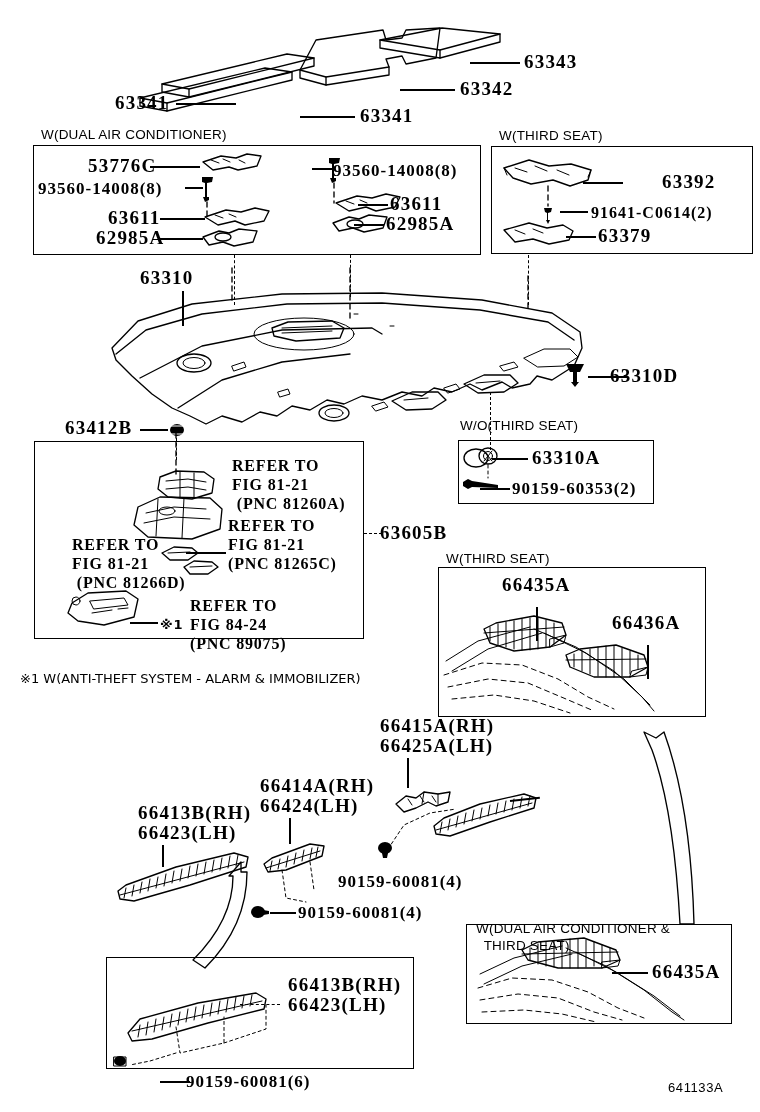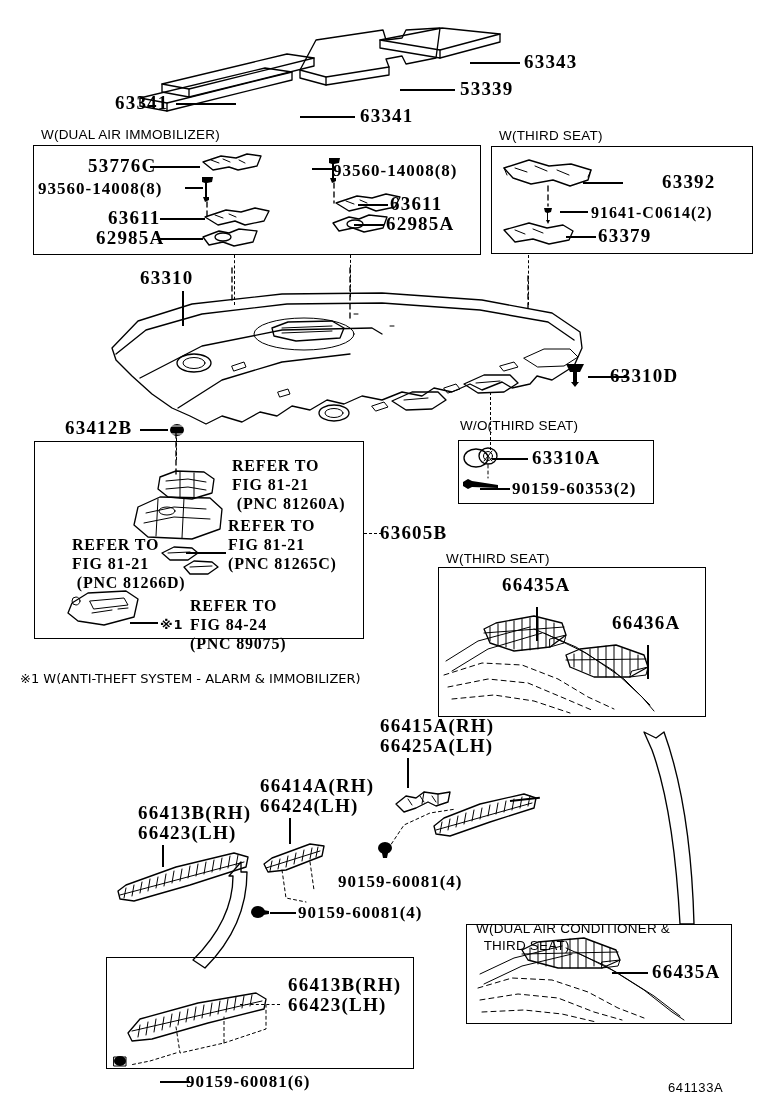--- a/index.html
+++ b/index.html
@@ -59,29 +59,29 @@
 
     <polygon points="240,12 302,0 360,6 300,22"></polygon>
     <polyline points="240,12 240,20 300,30 300,22"></polyline>
     <polyline points="300,30 360,14 360,6"></polyline>
   </svg>
 
   <div class="ln lnh" style="left:470px;top:62px;width:50px"></div>
   <div class="pn" style="left:524px;top:52px">63343</div>
 
   <div class="ln lnh" style="left:400px;top:89px;width:55px"></div>
-  <div class="pn" style="left:460px;top:79px">53339</div>
+  <div class="pn" style="left:460px;top:79px">63342</div>
 
   <div class="ln lnh" style="left:300px;top:116px;width:55px"></div>
   <div class="pn" style="left:360px;top:106px">63341</div>
 
   <div class="ln lnh" style="left:176px;top:103px;width:60px"></div>
   <div class="pn" style="left:115px;top:93px">63341</div>
 
-  <div class="cond" style="left:41px;top:126px">W(DUAL AIR IMMOBILIZER)</div>
+  <div class="cond" style="left:41px;top:126px">W(DUAL AIR CONDITIONER)</div>
   <div class="box" style="left:33px;top:145px;width:448px;height:110px"></div>
 
   <svg class="art" style="left:33px;top:145px;width:448px;height:110px" viewBox="0 0 448 110">
 
     <path d="M170,17 L188,11 L203,13 L214,9 L228,11 L224,21 L205,25 L196,22 L180,25 Z"></path>
     <path class="thin" d="M178,15 L186,18 M190,14 L197,17 M206,15 L212,18"></path>
 
     <path d="M169,32 L180,32 L179,37 L174,38 L174,52 L176,52 L176,55 L172,57 L170,52 L172,52 L172,38 L169,37 Z" class="fl"></path>
 
     <path d="M172,72 L193,65 L208,67 L222,63 L236,66 L231,76 L212,80 L202,76 L185,80 Z"></path>

